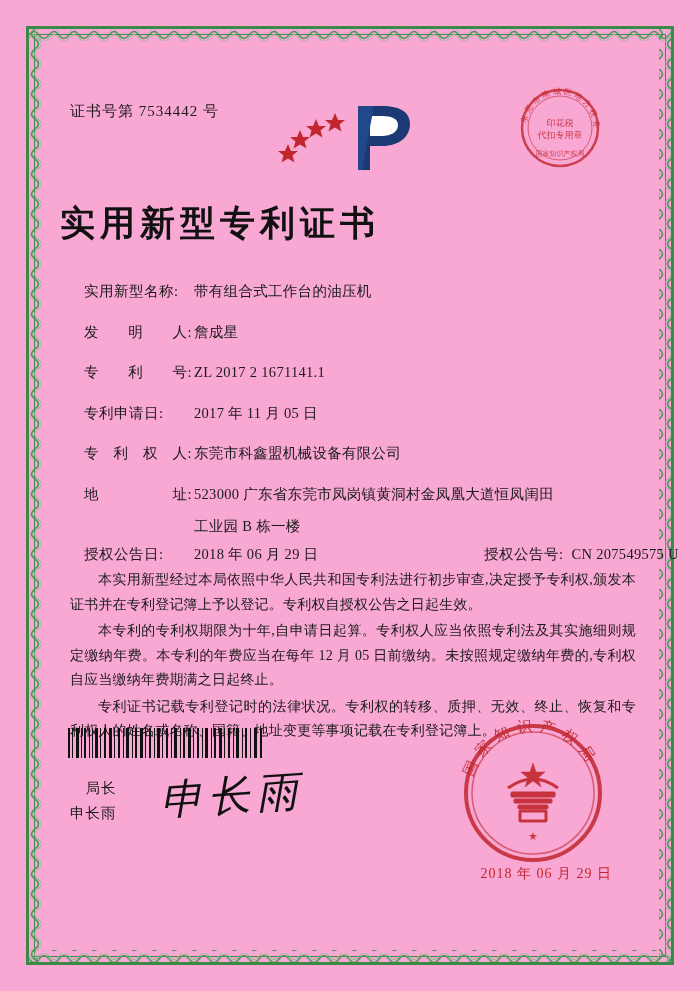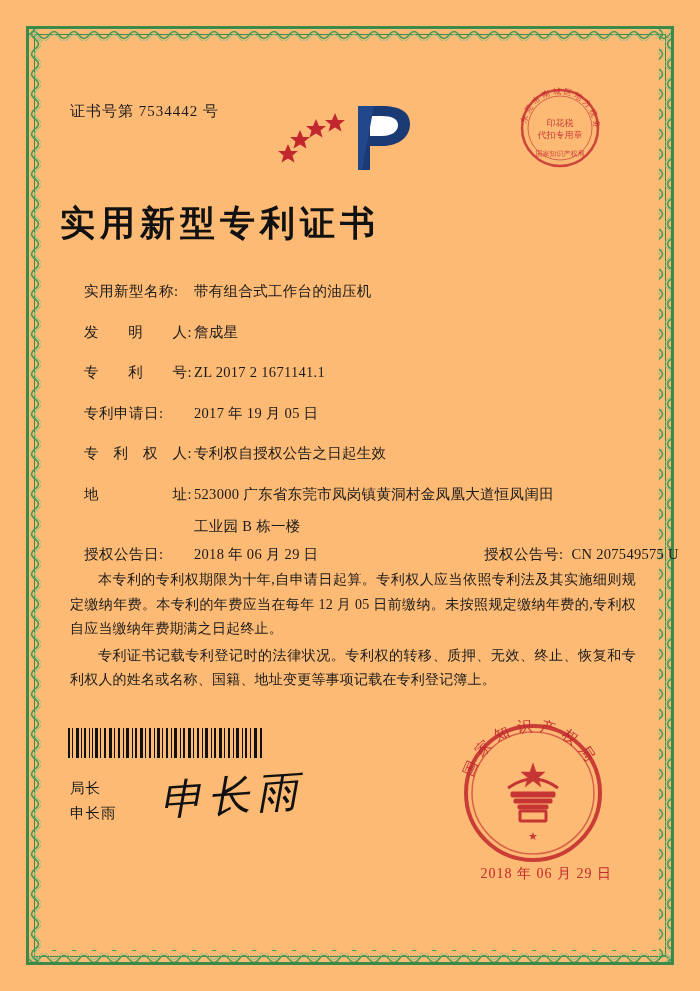--- a/index.html
+++ b/index.html
@@ -13,21 +13,21 @@
     font-family: "Liberation Serif", "DejaVu Serif", serif;
     color: #1a1a1a;
     position: relative;
     overflow: hidden;
   }
 
   
   .page {
     position: absolute;
     inset: 0;
-    background: #fdba74;
+    background: #f9a8d4;
   }
   .border-outer {
     position: absolute;
     left: 26px;
     top: 26px;
     right: 26px;
     bottom: 26px;
     border: 3px solid #3c8a4a;
     box-sizing: border-box;
   }
@@ -163,20 +163,21 @@
   .barcode svg { display:block; }
 
   
   .sign-block {
     position: absolute;
     left: 10px;
     top: 716px;
     font-size: 14.5px;
     line-height: 1.7;
     letter-spacing: 1px;
+    text-align: right;
   }
   .signature-script {
     position: absolute;
     left: 100px;
     top: 708px;
     font-size: 42px;
     font-family: "DejaVu Serif", serif;
     font-style: italic;
     color: #111;
     letter-spacing: 6px;
@@ -296,51 +297,52 @@
         <div class="field-label spread">
           <span>专</span>
           <span>利</span>
           <span>号:</span>
         </div>
         <div class="field-value">ZL 2017 2 1671141.1</div>
       </div>
 
       <div class="field-row">
         <div class="field-label">专利申请日:</div>
-        <div class="field-value">2017 年 19 月 05 日</div>
+        <div class="field-value">2017 年 11 月 05 日</div>
       </div>
 
       <div class="field-row">
         <div class="field-label spread">
           <span>专</span>
           <span>利</span>
           <span>权</span>
           <span>人:</span>
         </div>
-        <div class="field-value">专利权自授权公告之日起生效</div>
+        <div class="field-value">东莞市科鑫盟机械设备有限公司</div>
       </div>
 
       <div class="field-row">
         <div class="field-label spread">
           <span>地</span>
           <span>址:</span>
         </div>
         <div class="field-value">523000  广东省东莞市凤岗镇黄洞村金凤凰大道恒凤闺田</div>
       </div>
       <div class="addr-line2">工业园 B 栋一楼</div>
 
       <div class="field-row two-col">
         <div class="field-label">授权公告日:</div>
         <div class="field-value">2018 年 06 月 29 日</div>
         <div class="field-label2">授权公告号:</div>
         <div class="field-value" style="flex:1 1 auto; padding-left:8px;">CN 207549575 U</div>
       </div>
     </div>
 
     <div class="paragraphs">
+      <p>本实用新型经过本局依照中华人民共和国专利法进行初步审查,决定授予专利权,颁发本证书并在专利登记簿上予以登记。专利权自授权公告之日起生效。</p>
       <p>本专利的专利权期限为十年,自申请日起算。专利权人应当依照专利法及其实施细则规定缴纳年费。本专利的年费应当在每年 12 月 05 日前缴纳。未按照规定缴纳年费的,专利权自应当缴纳年费期满之日起终止。</p>
       <p>专利证书记载专利登记时的法律状况。专利权的转移、质押、无效、终止、恢复和专利权人的姓名或名称、国籍、地址变更等事项记载在专利登记簿上。</p>
     </div>
 
     <div class="barcode">
       <svg width="196" height="30" viewBox="0 0 196 30" xmlns="http://www.w3.org/2000/svg">
         <g fill="#111">
           <rect x="0" y="0" width="2" height="30"></rect>
             <rect x="4" y="0" width="1" height="30"></rect>
           <rect x="8" y="0" width="3" height="30"></rect>

